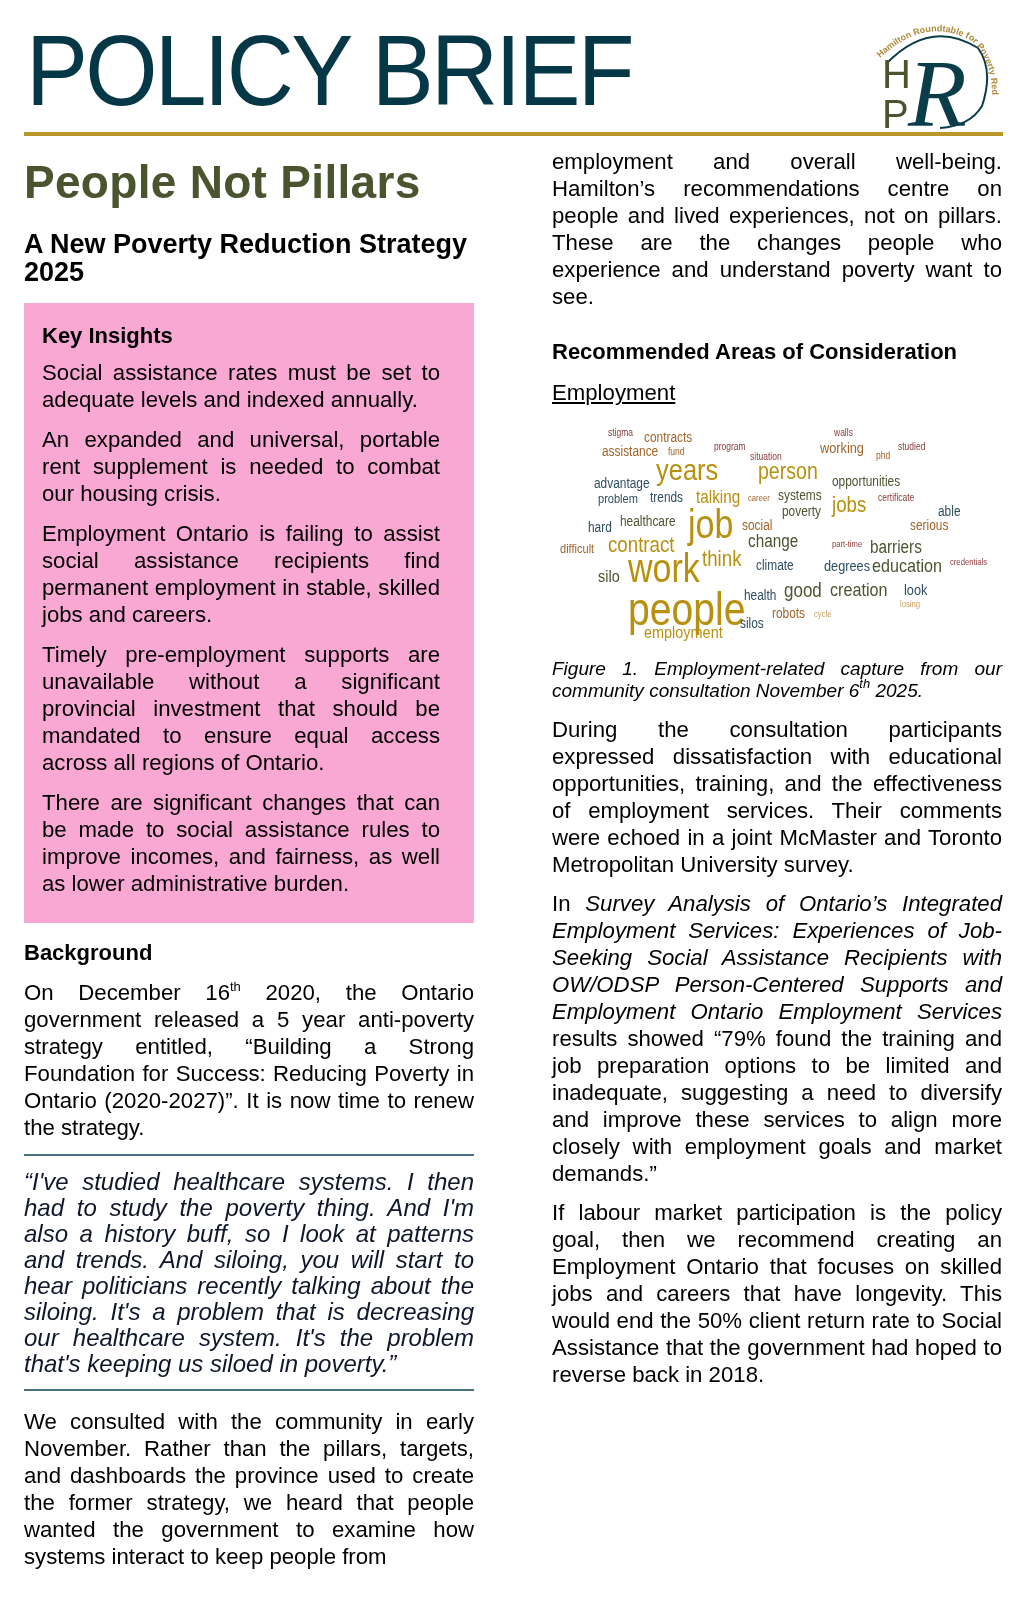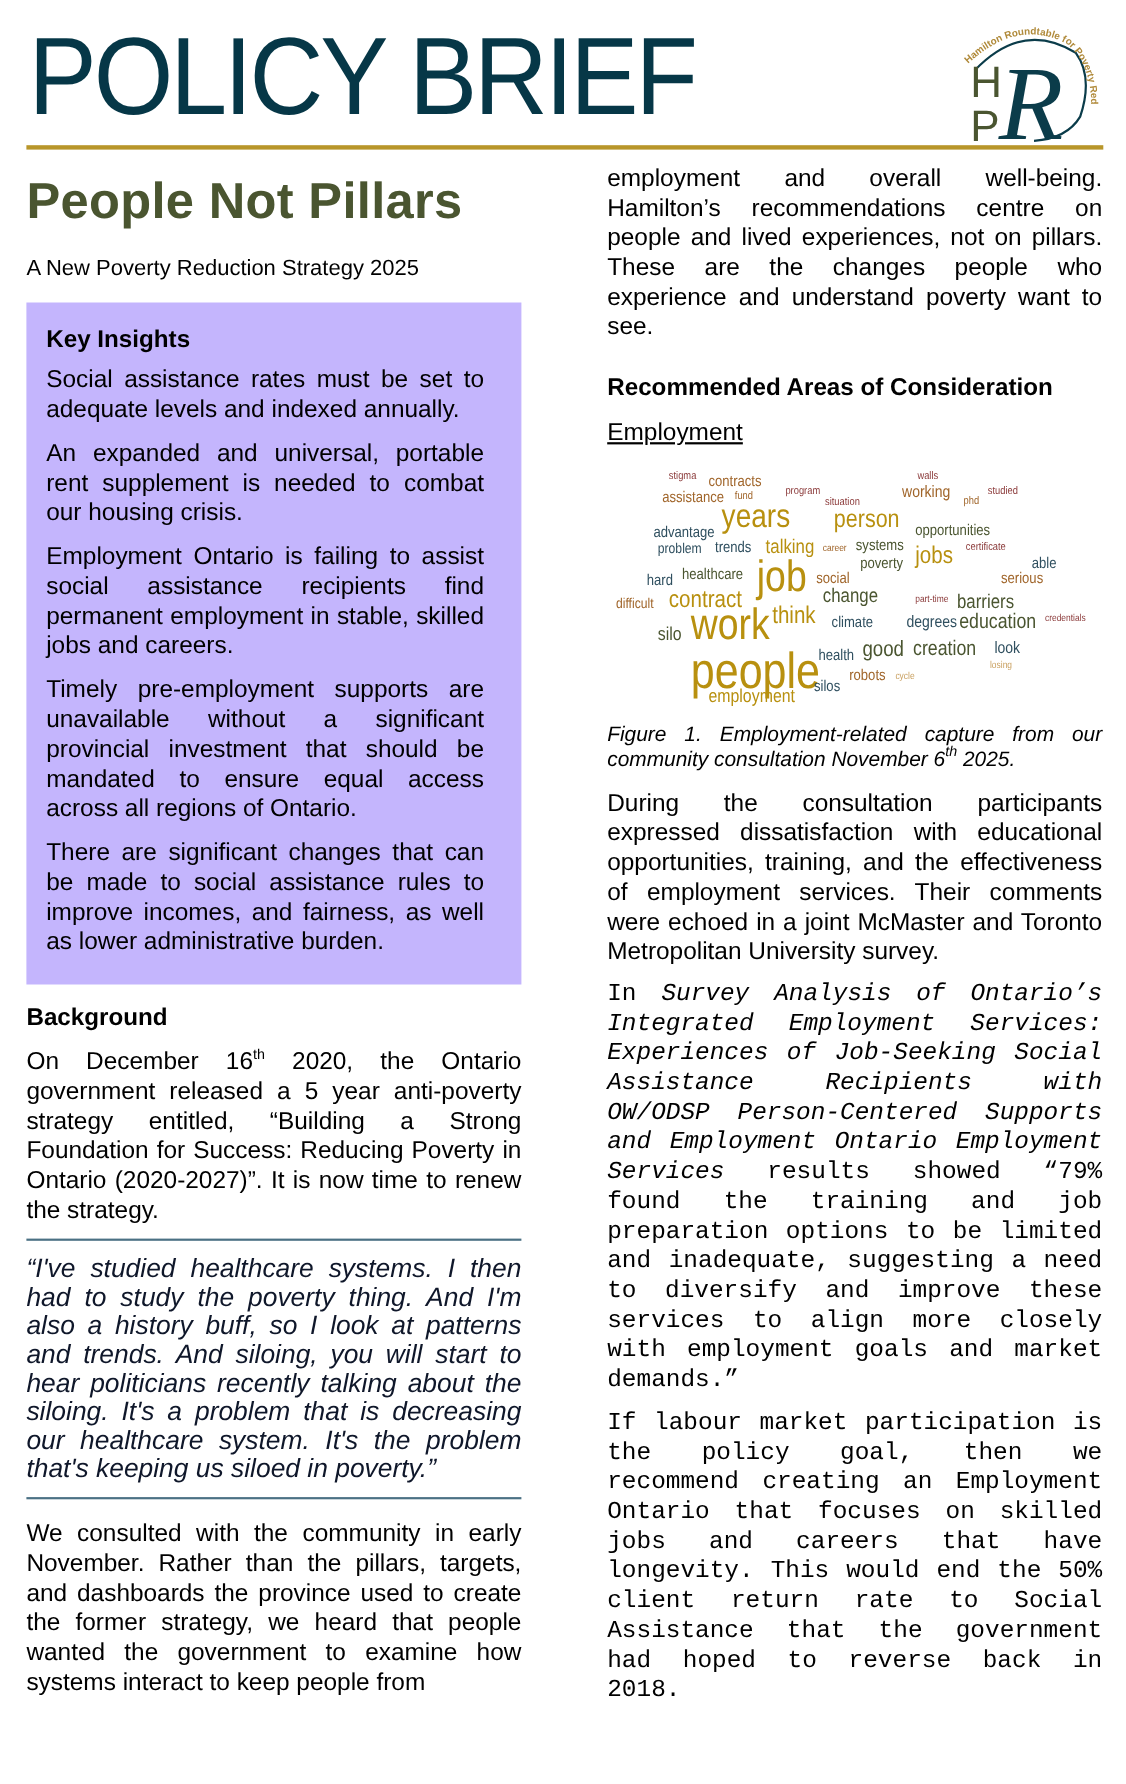--- a/index.html
+++ b/index.html
@@ -16,36 +16,36 @@
   }
   .rule-gold { position: absolute; left: 24px; top: 132px; width: 979px; height: 4px; background: #b8962a; }
 
   .logo { position: absolute; left: 870px; top: 18px; width: 130px; height: 115px; }
   .logo svg { width: 100%; height: 100%; }
 
   .col-left { position: absolute; left: 24px; top: 148px; width: 450px; }
   .col-right { position: absolute; left: 552px; top: 148px; width: 450px; }
 
   .doc-title { font-size: 46px; font-weight: bold; color: #4a5530; line-height: 60px; margin-top: 4px; letter-spacing: 0.3px; }
-  .doc-subtitle { font-size: 20px; font-weight: normal; margin-top: 18px; line-height: 28px; }
+  .doc-subtitle { font-size: 27px; font-weight: bold; margin-top: 18px; line-height: 28px; }
 
-  .insights { background: #c4b5fd; margin-top: 17px; width: 450px; padding: 18px 34px 18px 18px; }
+  .insights { background: #f9a8d4; margin-top: 17px; width: 450px; padding: 18px 34px 18px 18px; }
   .insights h3 { font-size: 22px; font-weight: bold; line-height: 30px; margin-bottom: 8px; }
   .insights p { font-size: 22.2px; line-height: 27px; text-align: justify; margin-bottom: 13px; }
   .insights p:last-child { margin-bottom: 8px; }
 
   h4.section { font-size: 22px; font-weight: bold; line-height: 28px; margin-top: 16px; }
   p.body { font-size: 22.2px; line-height: 27px; text-align: justify; margin-top: 12px; }
   sup { font-size: 13px; line-height: 0; vertical-align: 9px; }
 
   .quote { border-top: 2px solid #4b7184; border-bottom: 2px solid #4b7184; margin-top: 13px; padding: 13px 0 12px 0; }
   .quote p { font-style: italic; color: #0f172a; font-size: 24px; line-height: 26px; text-align: justify; }
 
   .right-p { font-size: 22.2px; line-height: 27px; text-align: justify; }
-  .right-gap { margin-top: 12px; font-family: Liberation Mono, monospace; }
+  .right-gap { margin-top: 12px; }
   .underline { text-decoration: underline; }
 
   .wordcloud { position: relative; width: 440px; height: 220px; margin-top: 14px; margin-left: 0; }
   .wordcloud span { position: absolute; white-space: nowrap; font-family: "Liberation Sans", sans-serif; transform: scaleX(0.85); transform-origin: left top; line-height: 1; }
 
   .caption { font-style: italic; font-size: 19px; line-height: 22px; text-align: justify; margin-top: 18px; }
 
   .footer { position: absolute; left: 24px; top: 1670px; width: 978px; font-size: 17.5px; color: #5b9bd5; white-space: nowrap; letter-spacing: -0.2px; }
 </style>
 </head>

